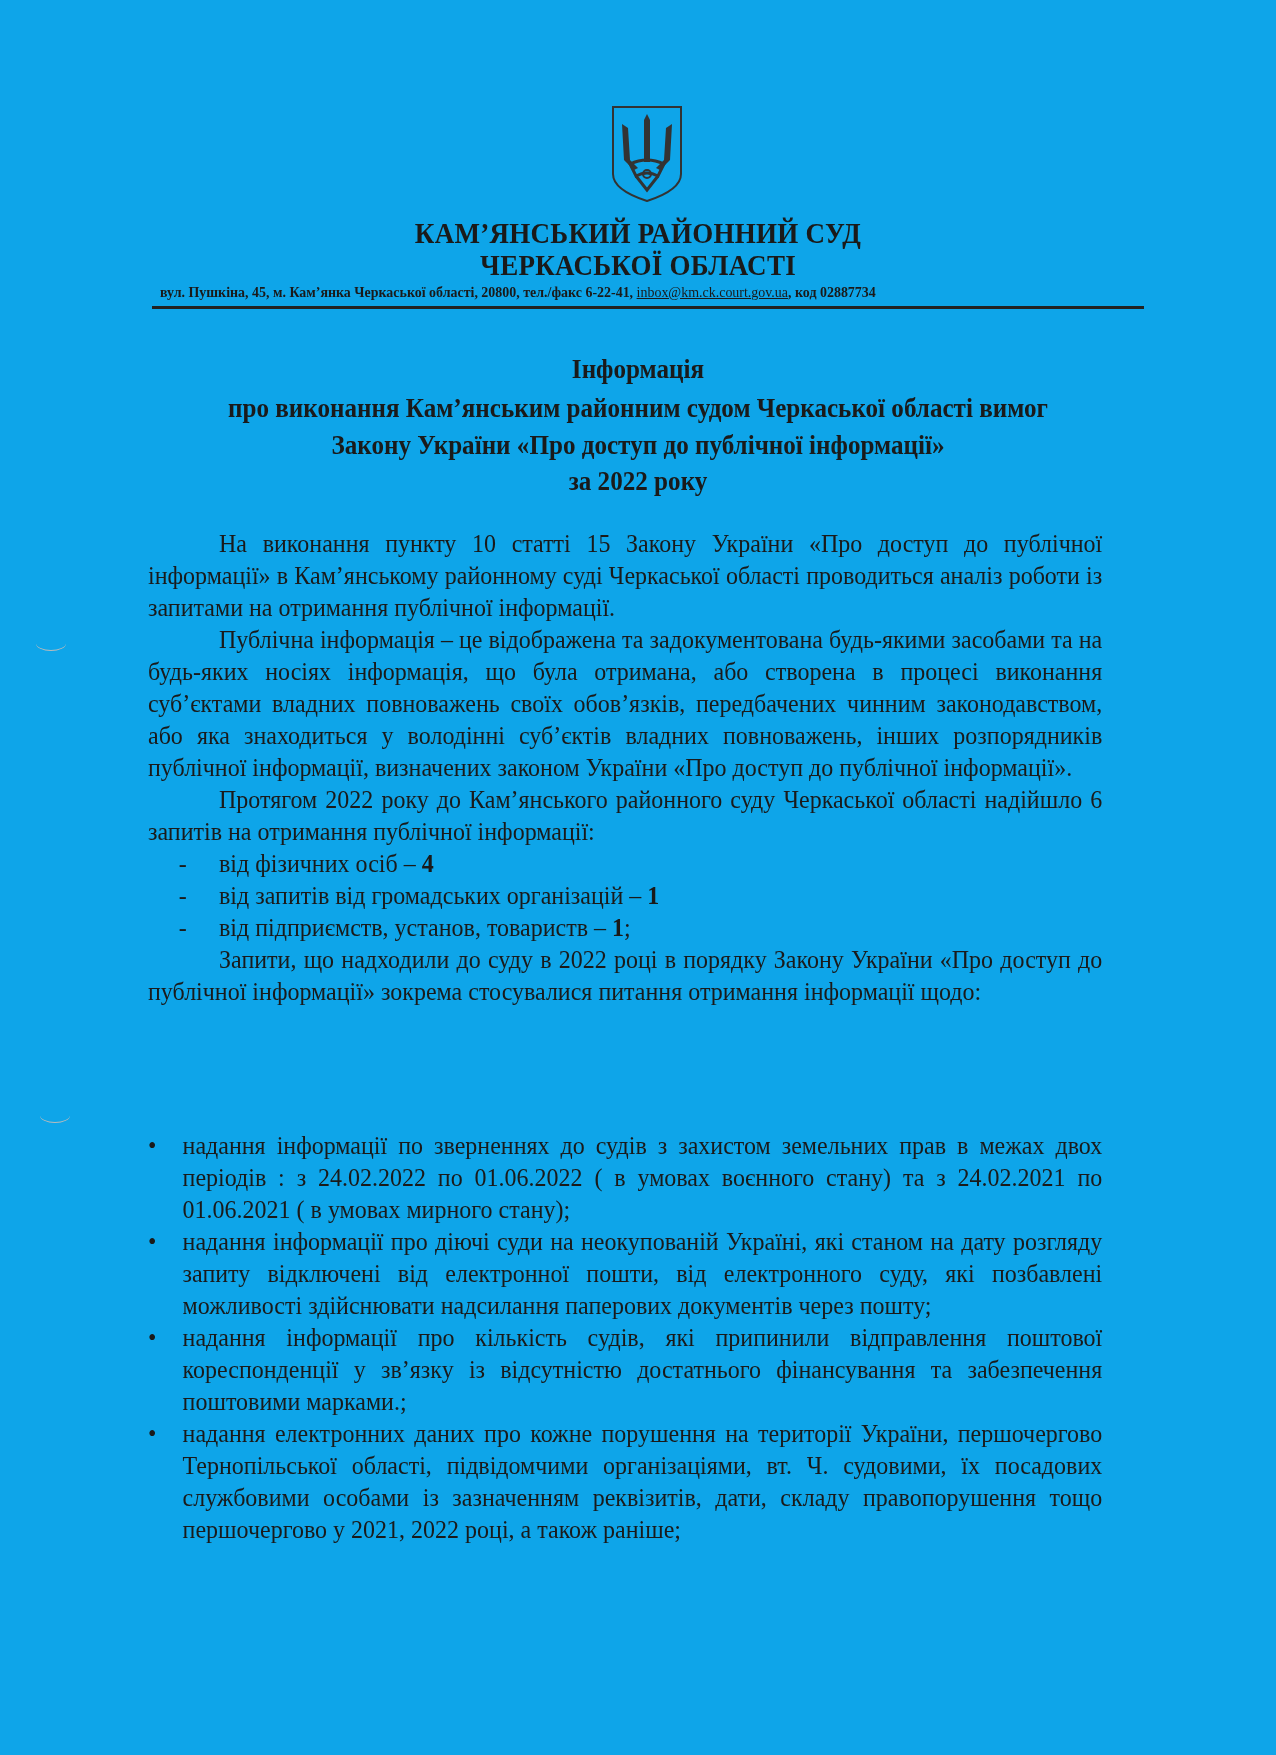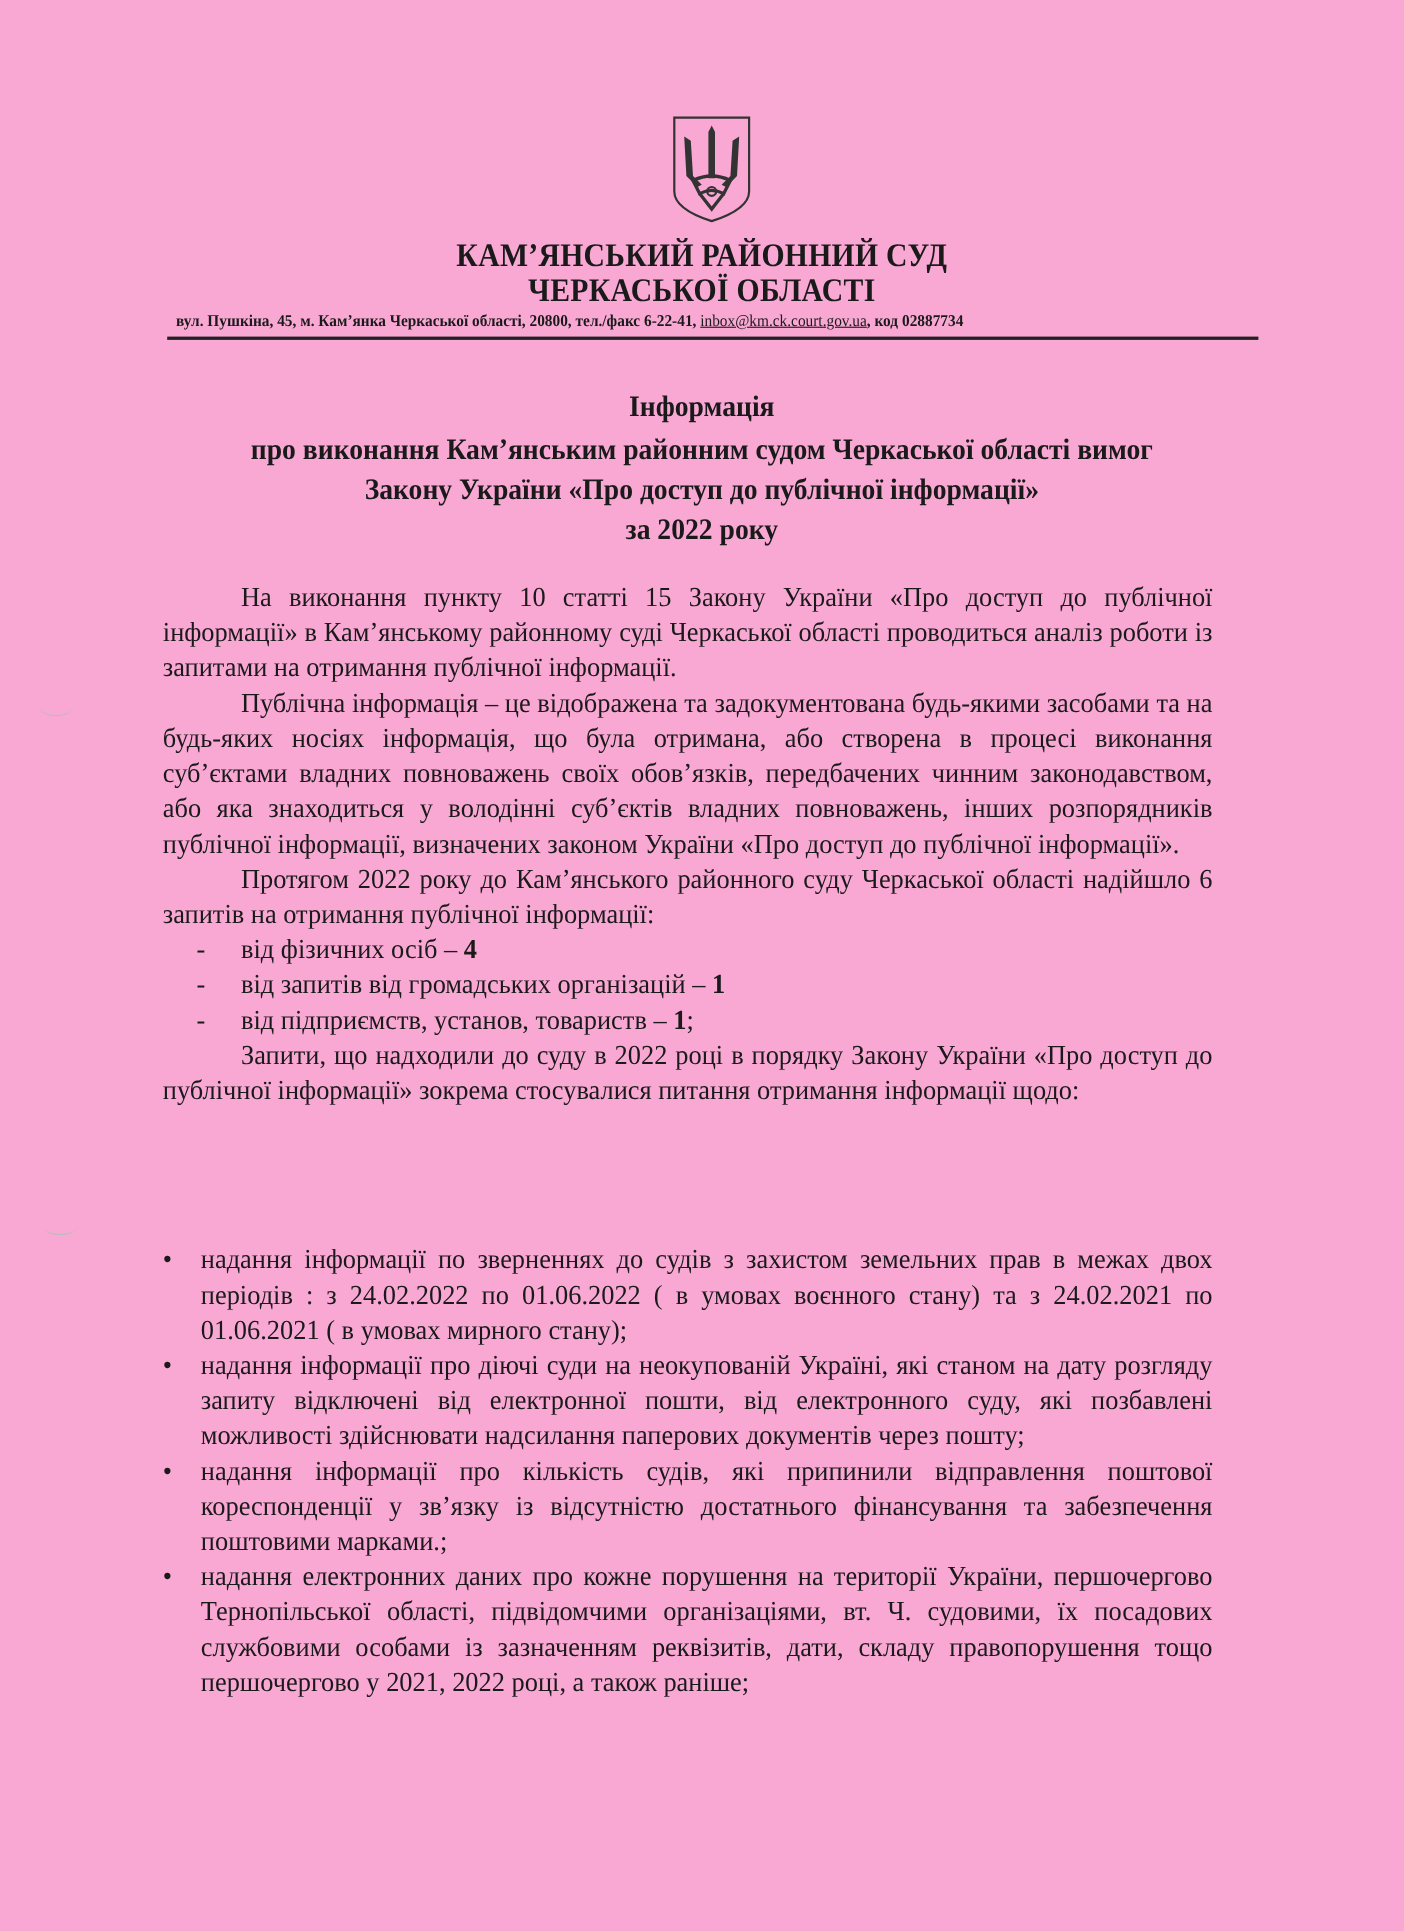--- a/index.html
+++ b/index.html
@@ -1,18 +1,18 @@
 <!DOCTYPE html>
 <html><head>
 <meta charset="utf-8">
 <style>
   html, body { margin:0; padding:0; background:#ffffff; }
   body { width:1276px; height:1755px; position:relative; overflow:hidden;
          font-family:"Liberation Serif","DejaVu Serif",serif; color:#1a1a1a; }
-  .page { position:absolute; left:0; top:0; width:1276px; height:1755px; background:#f9a8d4; }
+  .page { position:absolute; left:0; top:0; width:1276px; height:1755px; background:#0ea5e9; }
   .scan-mark { position:absolute; border-bottom:1px solid #bbb; border-radius:0 0 50% 50%; width:30px; height:14px; }
   .emblem { position:absolute; left:610px; top:104px; width:74px; height:100px; }
   .court-name { position:absolute; left:0; width:1276px; text-align:center; font-weight:bold;
                 font-size:30px; letter-spacing:0.3px; transform:scaleX(0.9); transform-origin:center; }
   .address { position:absolute; left:160px; top:284px; width:980px; font-size:15px; font-weight:bold;
              white-space:nowrap; transform:scaleX(0.93); transform-origin:left; }
   .address .email { text-decoration:underline; font-weight:normal; }
   .rule { position:absolute; left:152px; top:306px; width:992px; height:3px; background:#222; }
   .title { position:absolute; left:0; width:1276px; text-align:center; font-weight:bold; font-size:27px;
            transform:scaleX(0.93); transform-origin:center; }

